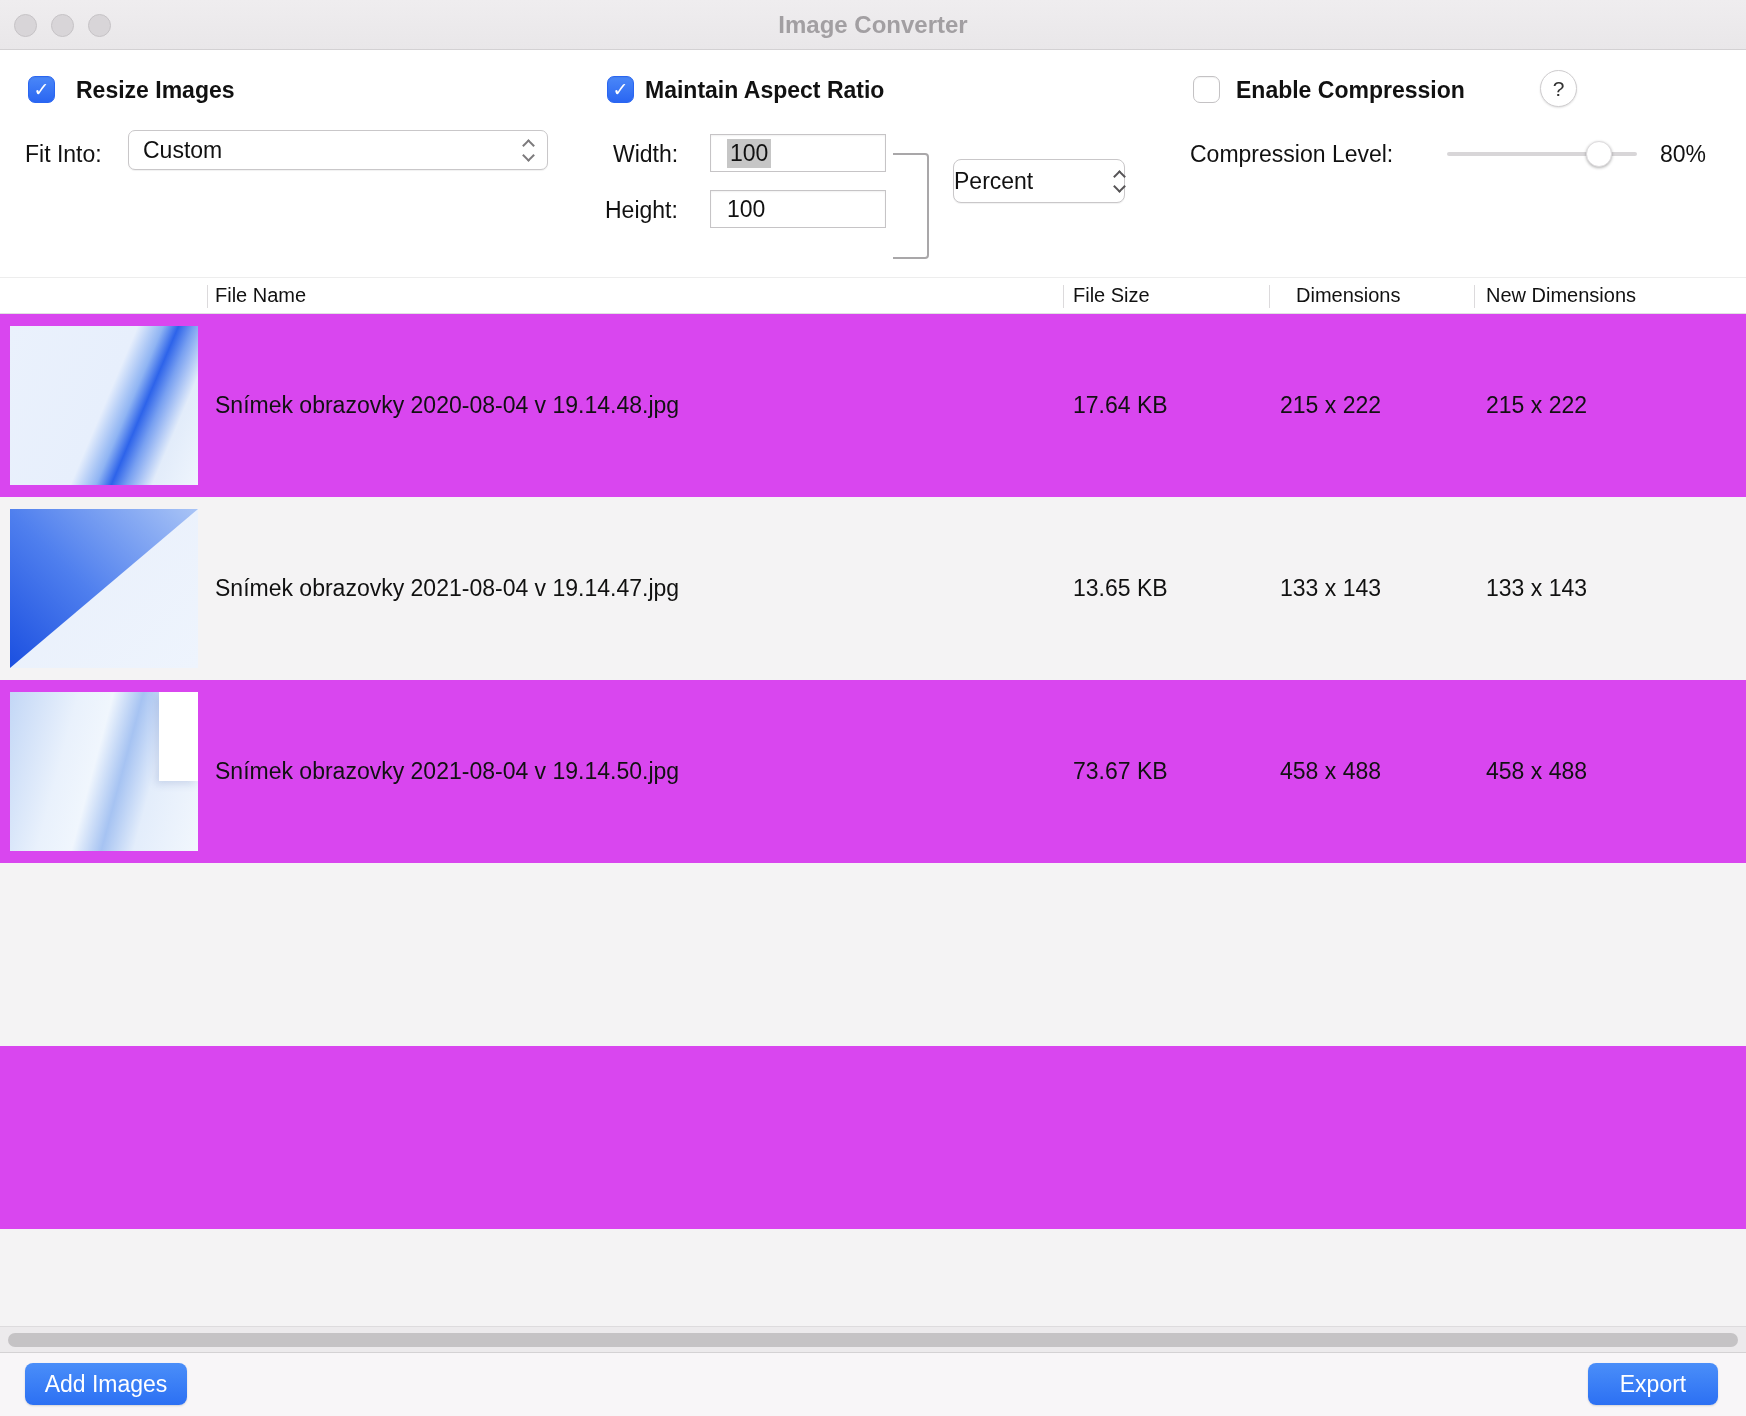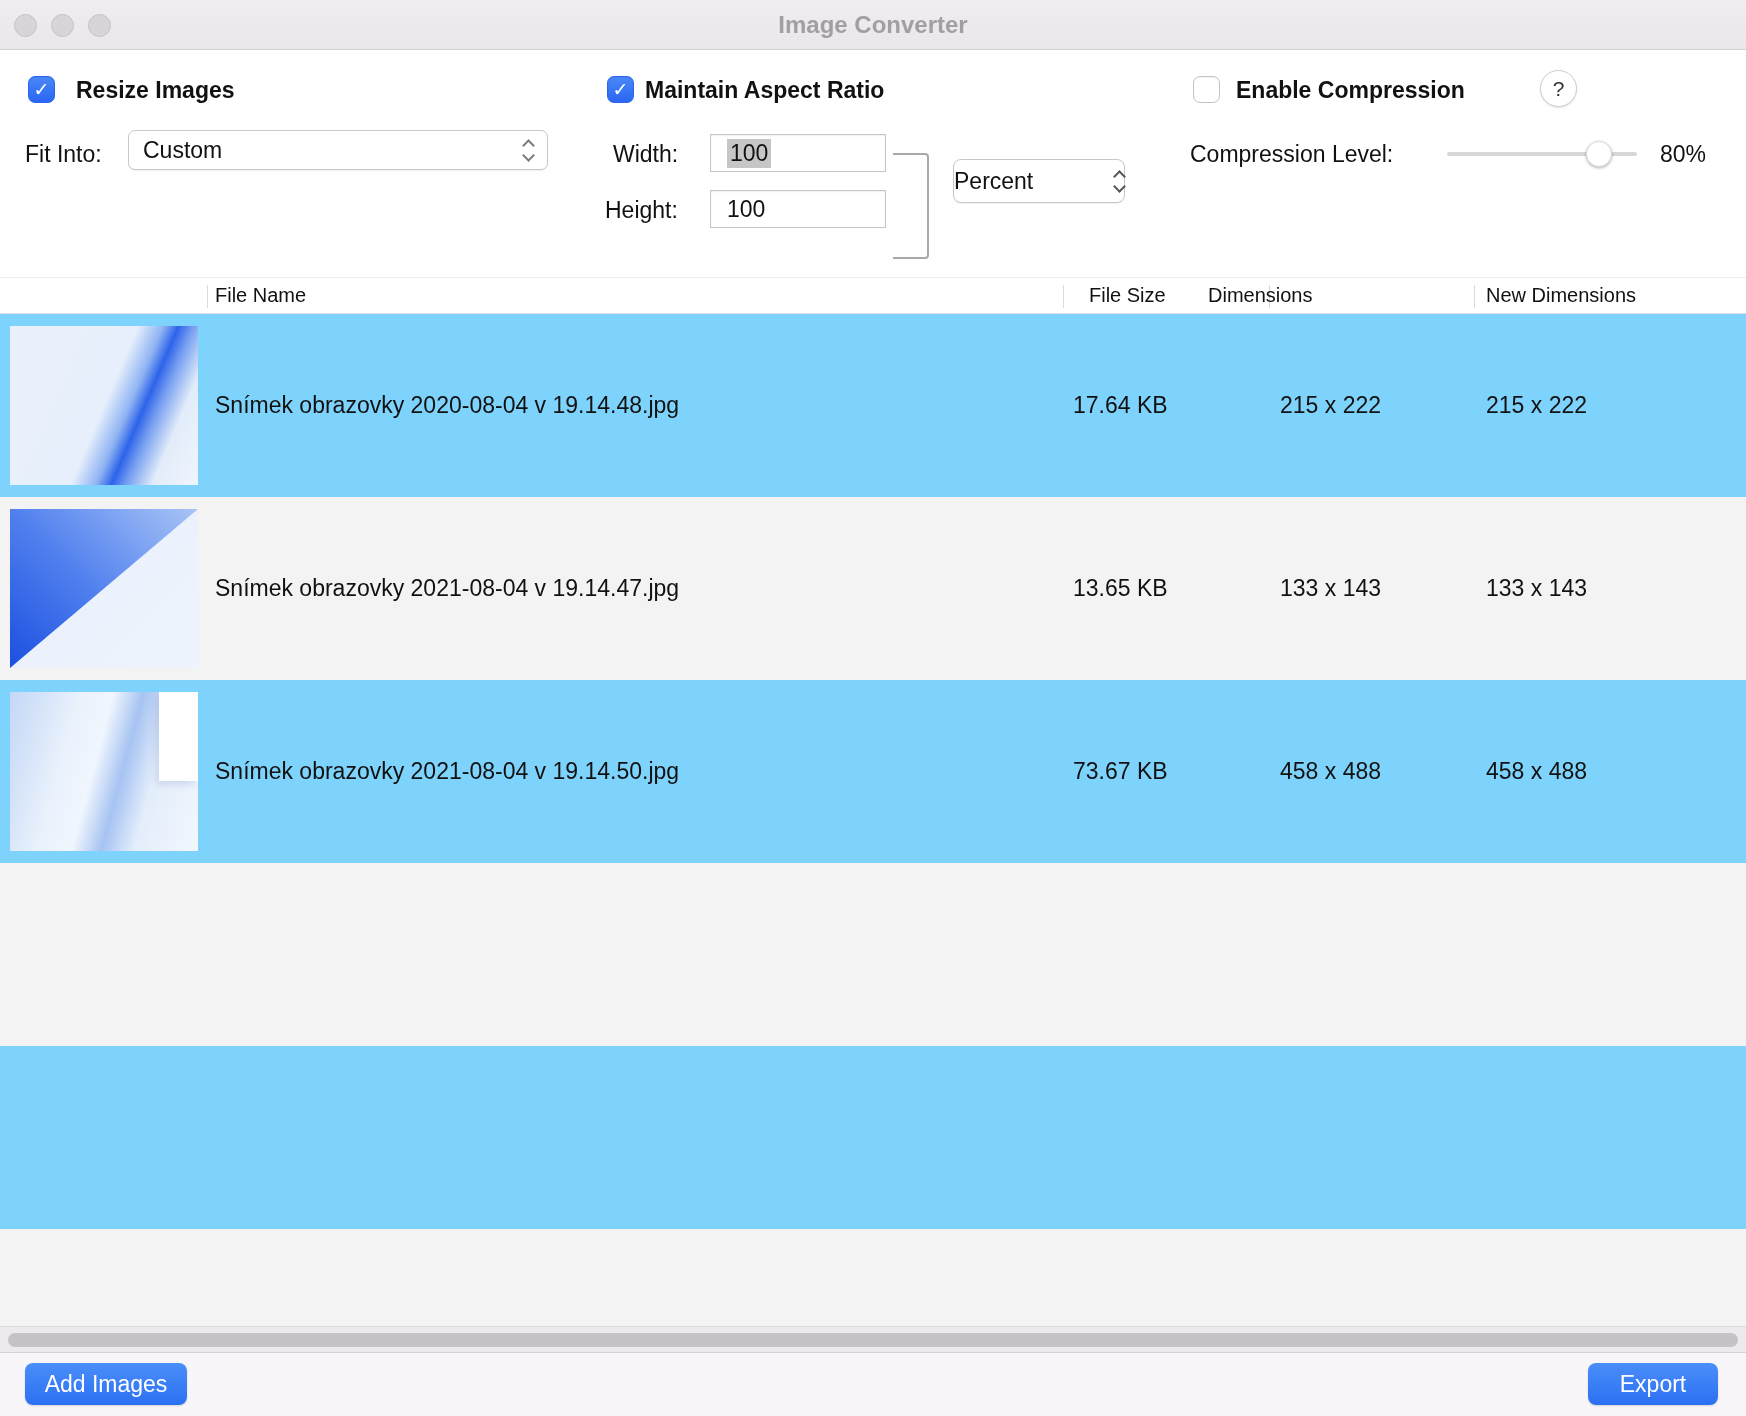--- a/index.html
+++ b/index.html
@@ -1,21 +1,21 @@
 <!DOCTYPE html>
 <html><head>
 <meta charset="utf-8">
 <style>
   * { margin:0; padding:0; box-sizing:border-box; }
   html,body { width:1746px; height:1416px; }
   body {
     font-family:"Liberation Sans","DejaVu Sans",sans-serif;
     background:#ffffff; color:#111111; overflow:hidden;
   }
-  .window { position:relative; width:1746px; height:1416px; background:#7dd3fc; }
+  .window { position:relative; width:1746px; height:1416px; background:#d946ef; }
 
   
   .titlebar {
     position:absolute; top:0; left:0; width:100%; height:50px;
     background:linear-gradient(#efedef,#e9e7e9);
     border-bottom:1px solid #d3d1d3;
   }
   .traffic { position:absolute; top:14px; width:23px; height:23px; border-radius:50%;
     background:#d8d5d8; border:1px solid #c6c3c6; }
   .tl-close { left:14px; } .tl-min { left:51px; } .tl-zoom { left:88px; }
@@ -97,21 +97,21 @@
     box-shadow:0 1px 3px rgba(0,0,0,0.3);
   }
   .lbl-compvalue { left:1660px; top:90px; }
 
   
   .thead {
     position:absolute; top:277px; left:0; width:100%; height:37px; background:#ffffff;
     border-top:1px solid #ededed; border-bottom:1px solid #e2e0e2;
   }
   .th { position:absolute; top:0; bottom:0; display:flex; align-items:center; font-size:20px; color:#111; }
-  .th-name { left:215px; } .th-size { left:1073px;margin-left:16px; } .th-dim { left:1208px;text-align:center; } .th-new { left:1486px; }
+  .th-name { left:215px; } .th-size { left:1073px; } .th-dim { left:1296px;text-align:center; } .th-new { left:1486px; }
   .vsep { position:absolute; top:7px; width:1px; height:23px; background:#dcdadc; }
   .vs-0 { left:207px; } .vs-1 { left:1063px; } .vs-2 { left:1269px; } .vs-3 { left:1474px; }
 
   
   .rows { position:absolute; top:314px; left:0; width:100%; height:1012px; overflow:hidden; }
   .row { position:relative; width:100%; height:183px; }
   .row.alt { background:#f4f3f4;text-decoration:underline; }
   .cell { position:absolute; top:0; bottom:0; display:flex; align-items:center; font-size:23px; color:#111; white-space:nowrap; }
   .c-name { left:215px; } .c-size { left:1073px;text-align:center; } .c-dim { left:1280px; } .c-new { left:1486px; }
 

